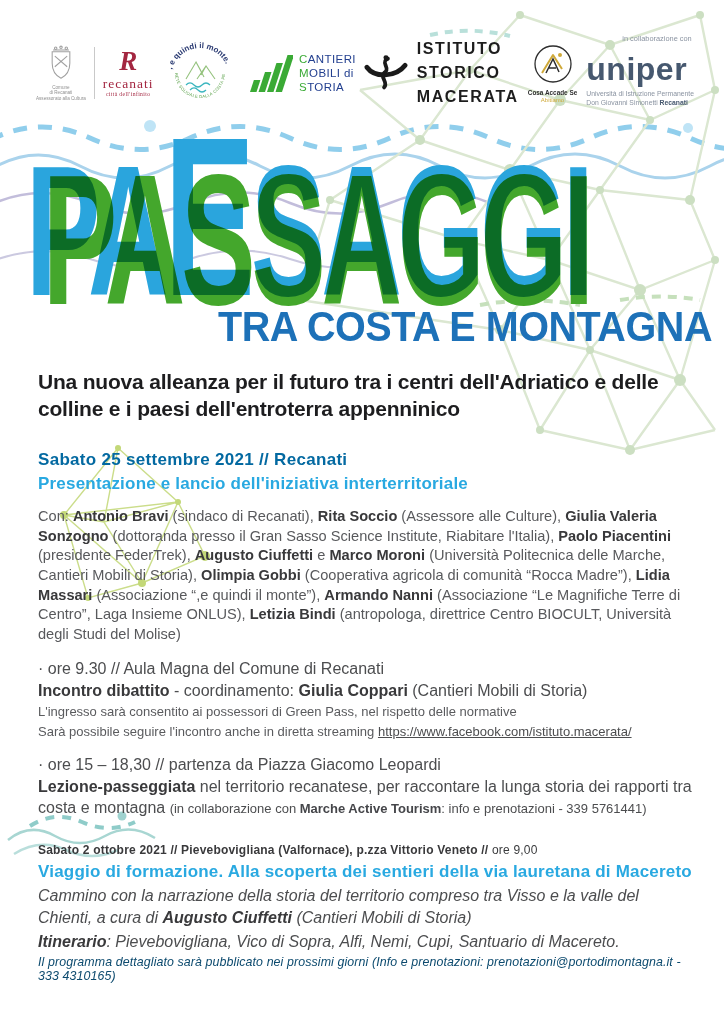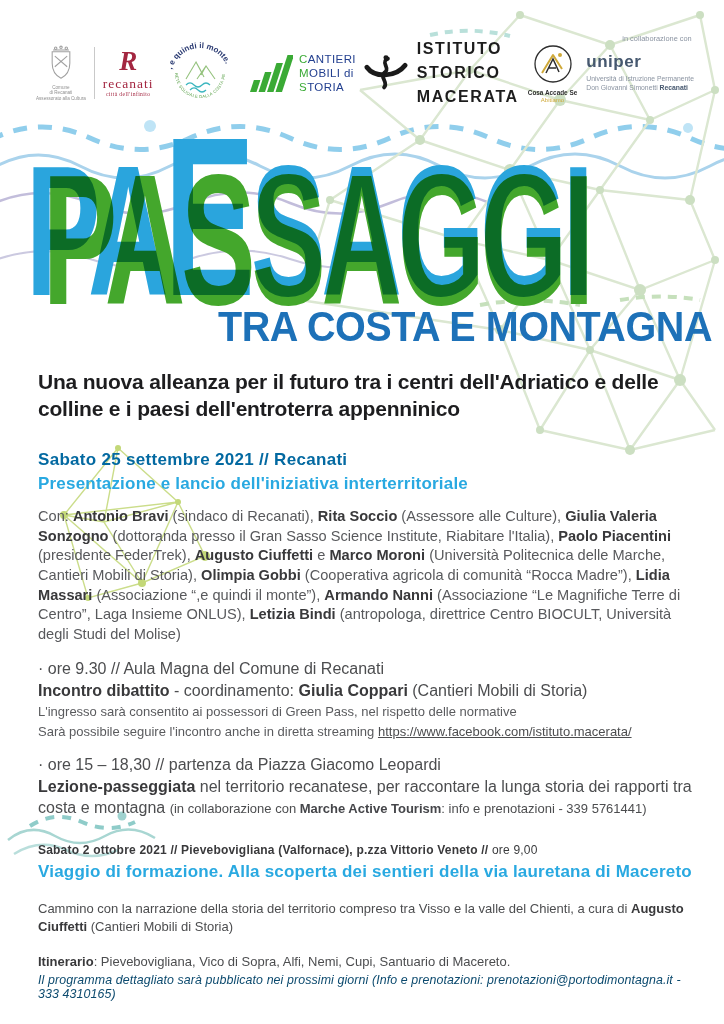--- a/index.html
+++ b/index.html
@@ -29,21 +29,21 @@
 
   .lg-istituto{gap:8px;}
   .ist-text{font-size:16px;font-weight:700;color:#1d1d1d;letter-spacing:1.6px;line-height:1.5;}
 
   .cosa-col{display:flex;flex-direction:column;align-items:center;line-height:1.2;}
   .cosa-l1{font-size:6.4px;font-weight:700;color:#2e2e2e;margin-top:1px;}
   .cosa-l2{font-size:6px;color:#cfa939;}
 
   .uniper-col{display:flex;flex-direction:column;align-self:flex-start;margin-top:2px;line-height:1.25;}
   .uni-kicker{font-size:7.4px;color:#8a93a1;margin-bottom:10px;padding-left:36px;}
-  .uni-word{font-size:17px;font-weight:700;color:#46586f;letter-spacing:.5px;line-height:1;margin-bottom:5px;}
+  .uni-word{font-size:32px;font-weight:700;color:#46586f;letter-spacing:.5px;line-height:1;margin-bottom:5px;}
   .uni-sub{font-size:6.8px;color:#8a93a1;}
   .uni-sub .seg-b{color:#46586f;}
 
   
   .wordmark{position:absolute;top:130px;left:26px;width:1160px;height:230px;
             transform:scaleX(.60);transform-origin:0 0;z-index:1;}
   .wm-layer{position:absolute;white-space:nowrap;font-weight:700;line-height:1;
             font-size:186px;letter-spacing:-7px;mix-blend-mode:multiply;}
   .wm-blue{color:#2aa5dd;left:0;top:-26px;}
   .wm-green{color:#44a72c;left:28px;top:17px;}
@@ -58,21 +58,21 @@
   
   .content{position:absolute;top:450px;left:38px;width:656px;z-index:1;color:#55565a;}
   .date-h{font-size:17px;font-weight:700;color:#0369a1;letter-spacing:.3px;}
   .cyan-h{font-size:17px;font-weight:700;color:#29a9e1;margin-top:4px;letter-spacing:.2px;}
   .participants{margin-top:13px;font-size:14.6px;line-height:1.35;color:#58595c;width:652px;}
   .time-line{margin-top:15px;font-size:16px;color:#4c4d4f;}
   .title-line{margin-top:2px;font-size:16px;color:#4c4d4f;line-height:1.32;}
   .note{margin-top:2px;font-size:13px;color:#5a5b5e;line-height:1.4;}
   .event2{margin-top:24px;}
   .date-h2{font-size:12px;color:#3a3b3d;letter-spacing:.2px;line-height:1.3;}
-  .body-line{margin-top:18px;font-size:13px;color:#4c4d4f;line-height:1.34;}
+  .body-line{margin-top:3px;font-size:16px;color:#4c4d4f;line-height:1.34;font-style:italic;}
   .footer-line{margin-top:3px;font-size:12.4px;font-style:italic;color:#0c4a6e;letter-spacing:.1px;}
 
   .seg-b{font-weight:700;color:#39393b;}
   .seg-link{text-decoration:underline;color:#4c4d4f;cursor:pointer;}
   .seg-sm{font-size:13px;}
   .seg-smb{font-size:13px;font-weight:700;color:#45464a;}
 </style>
 </head>
 <body>
 

